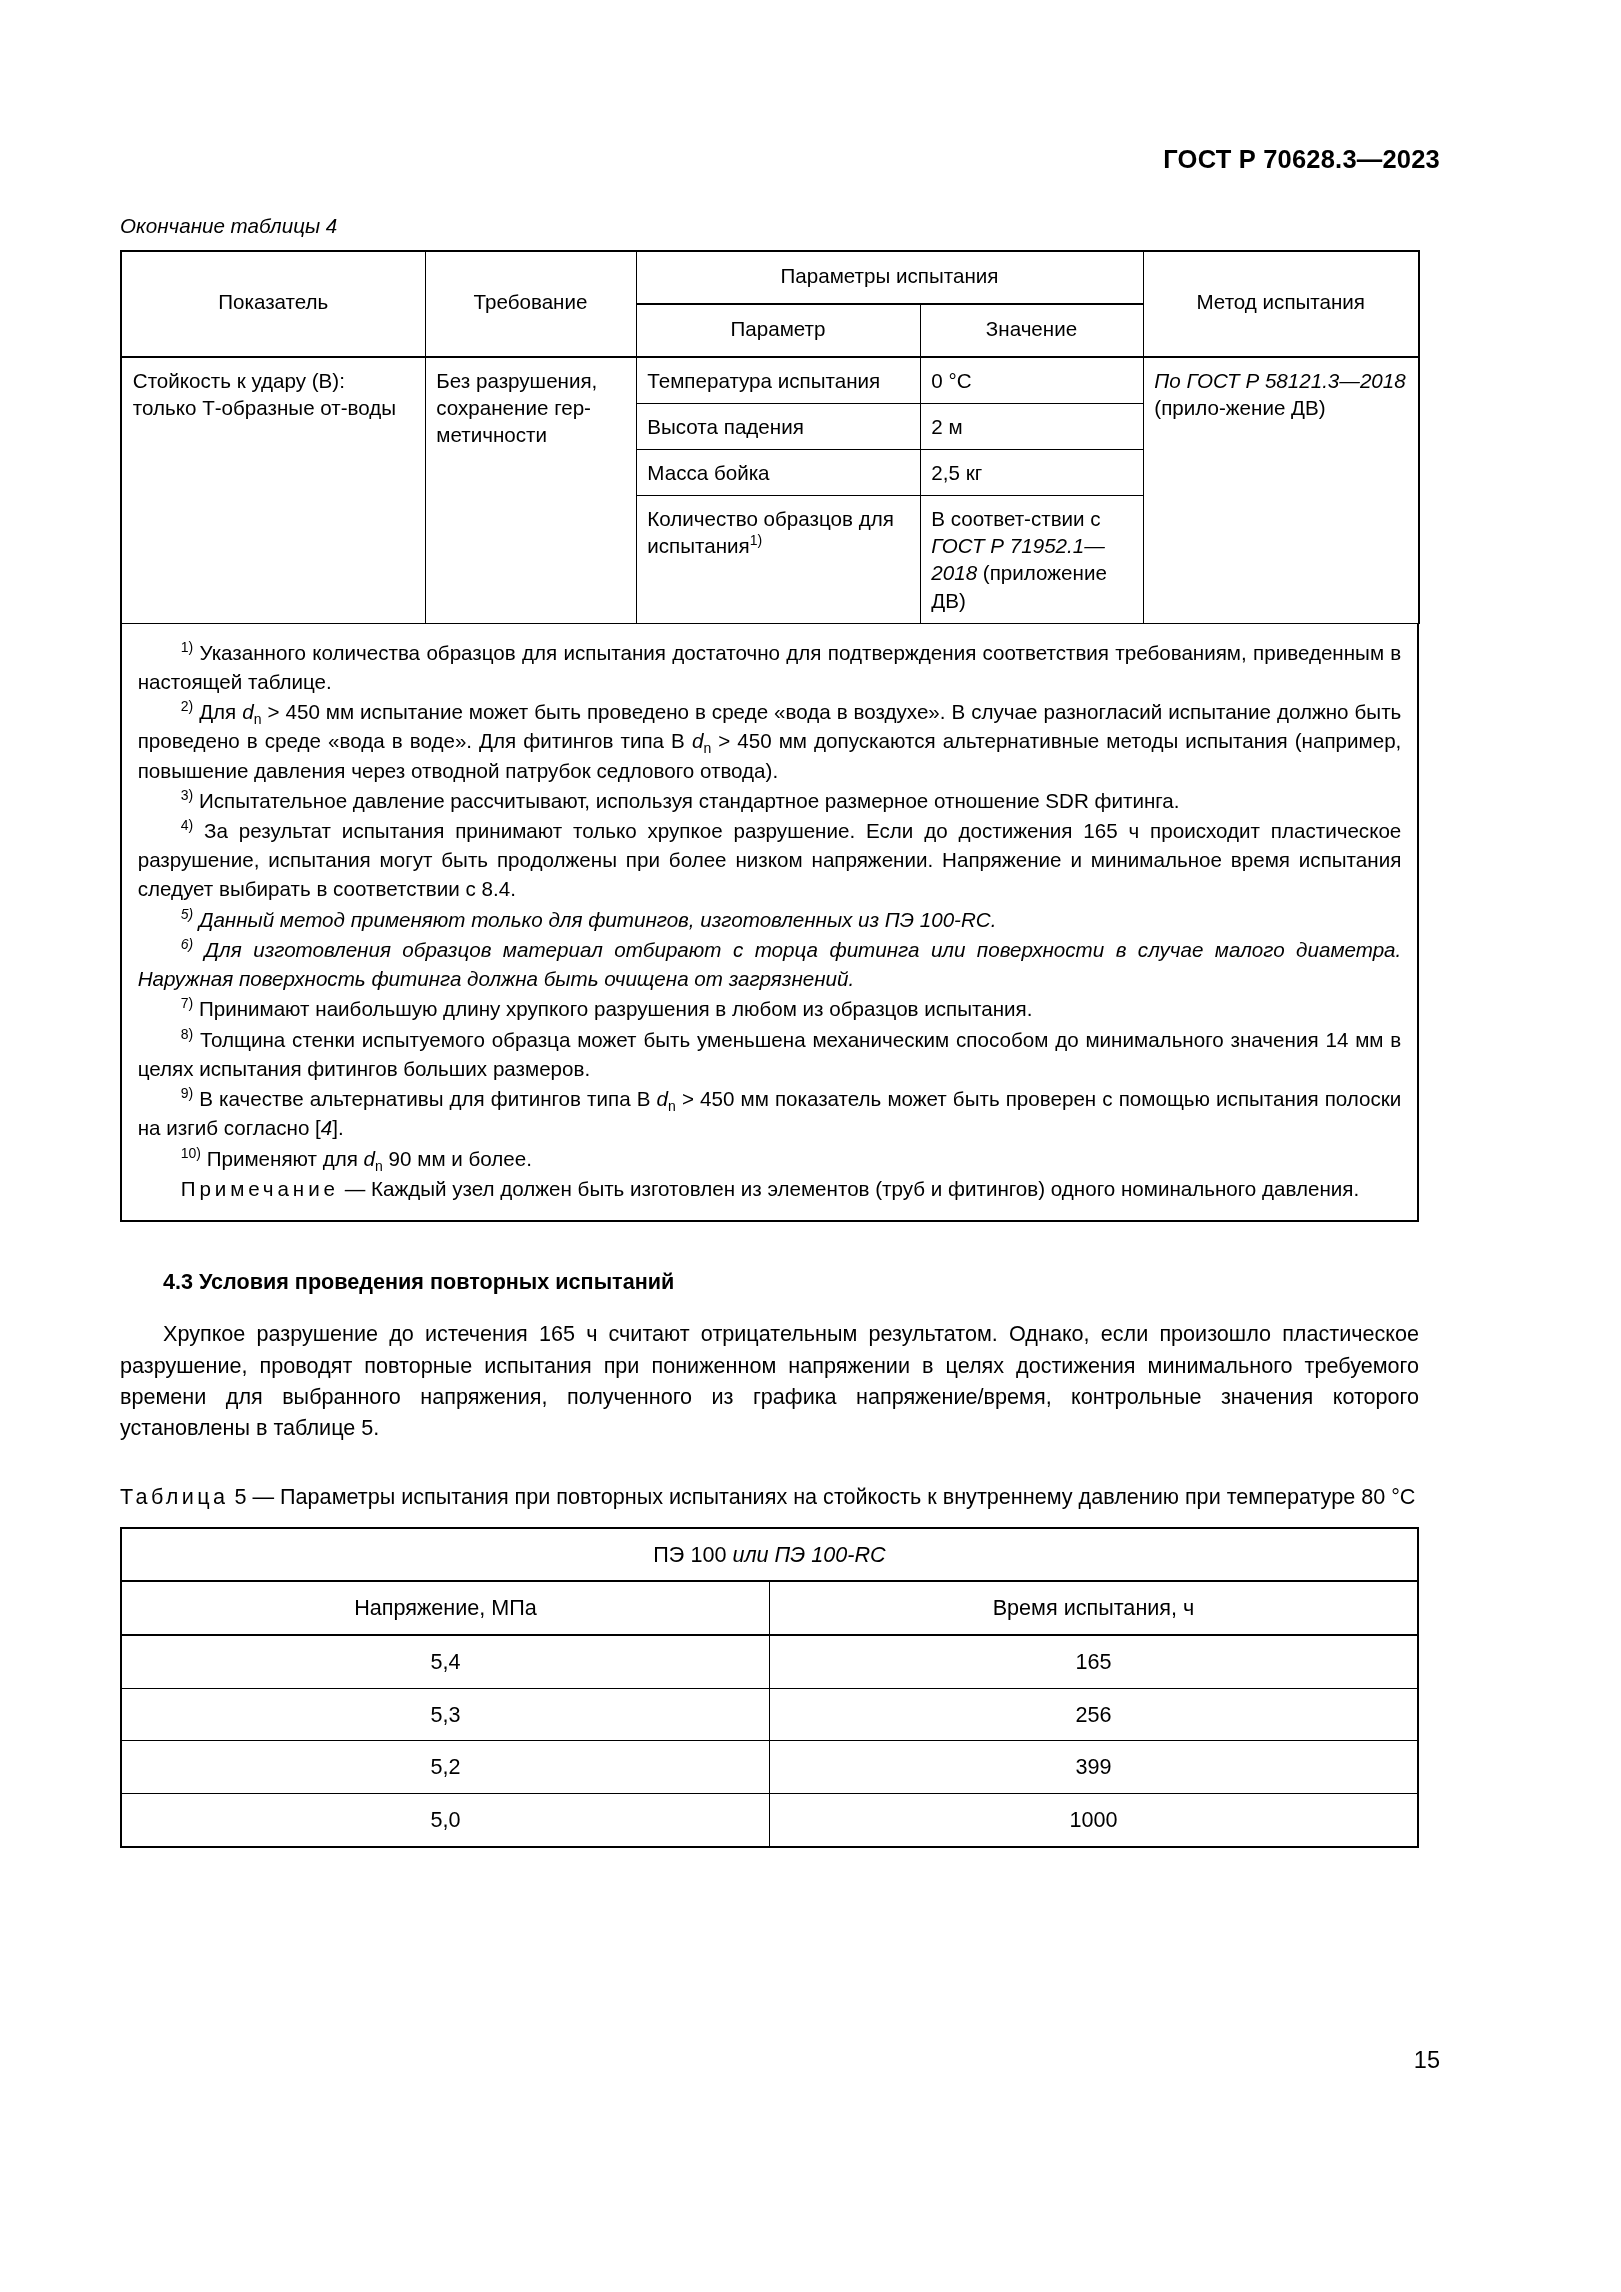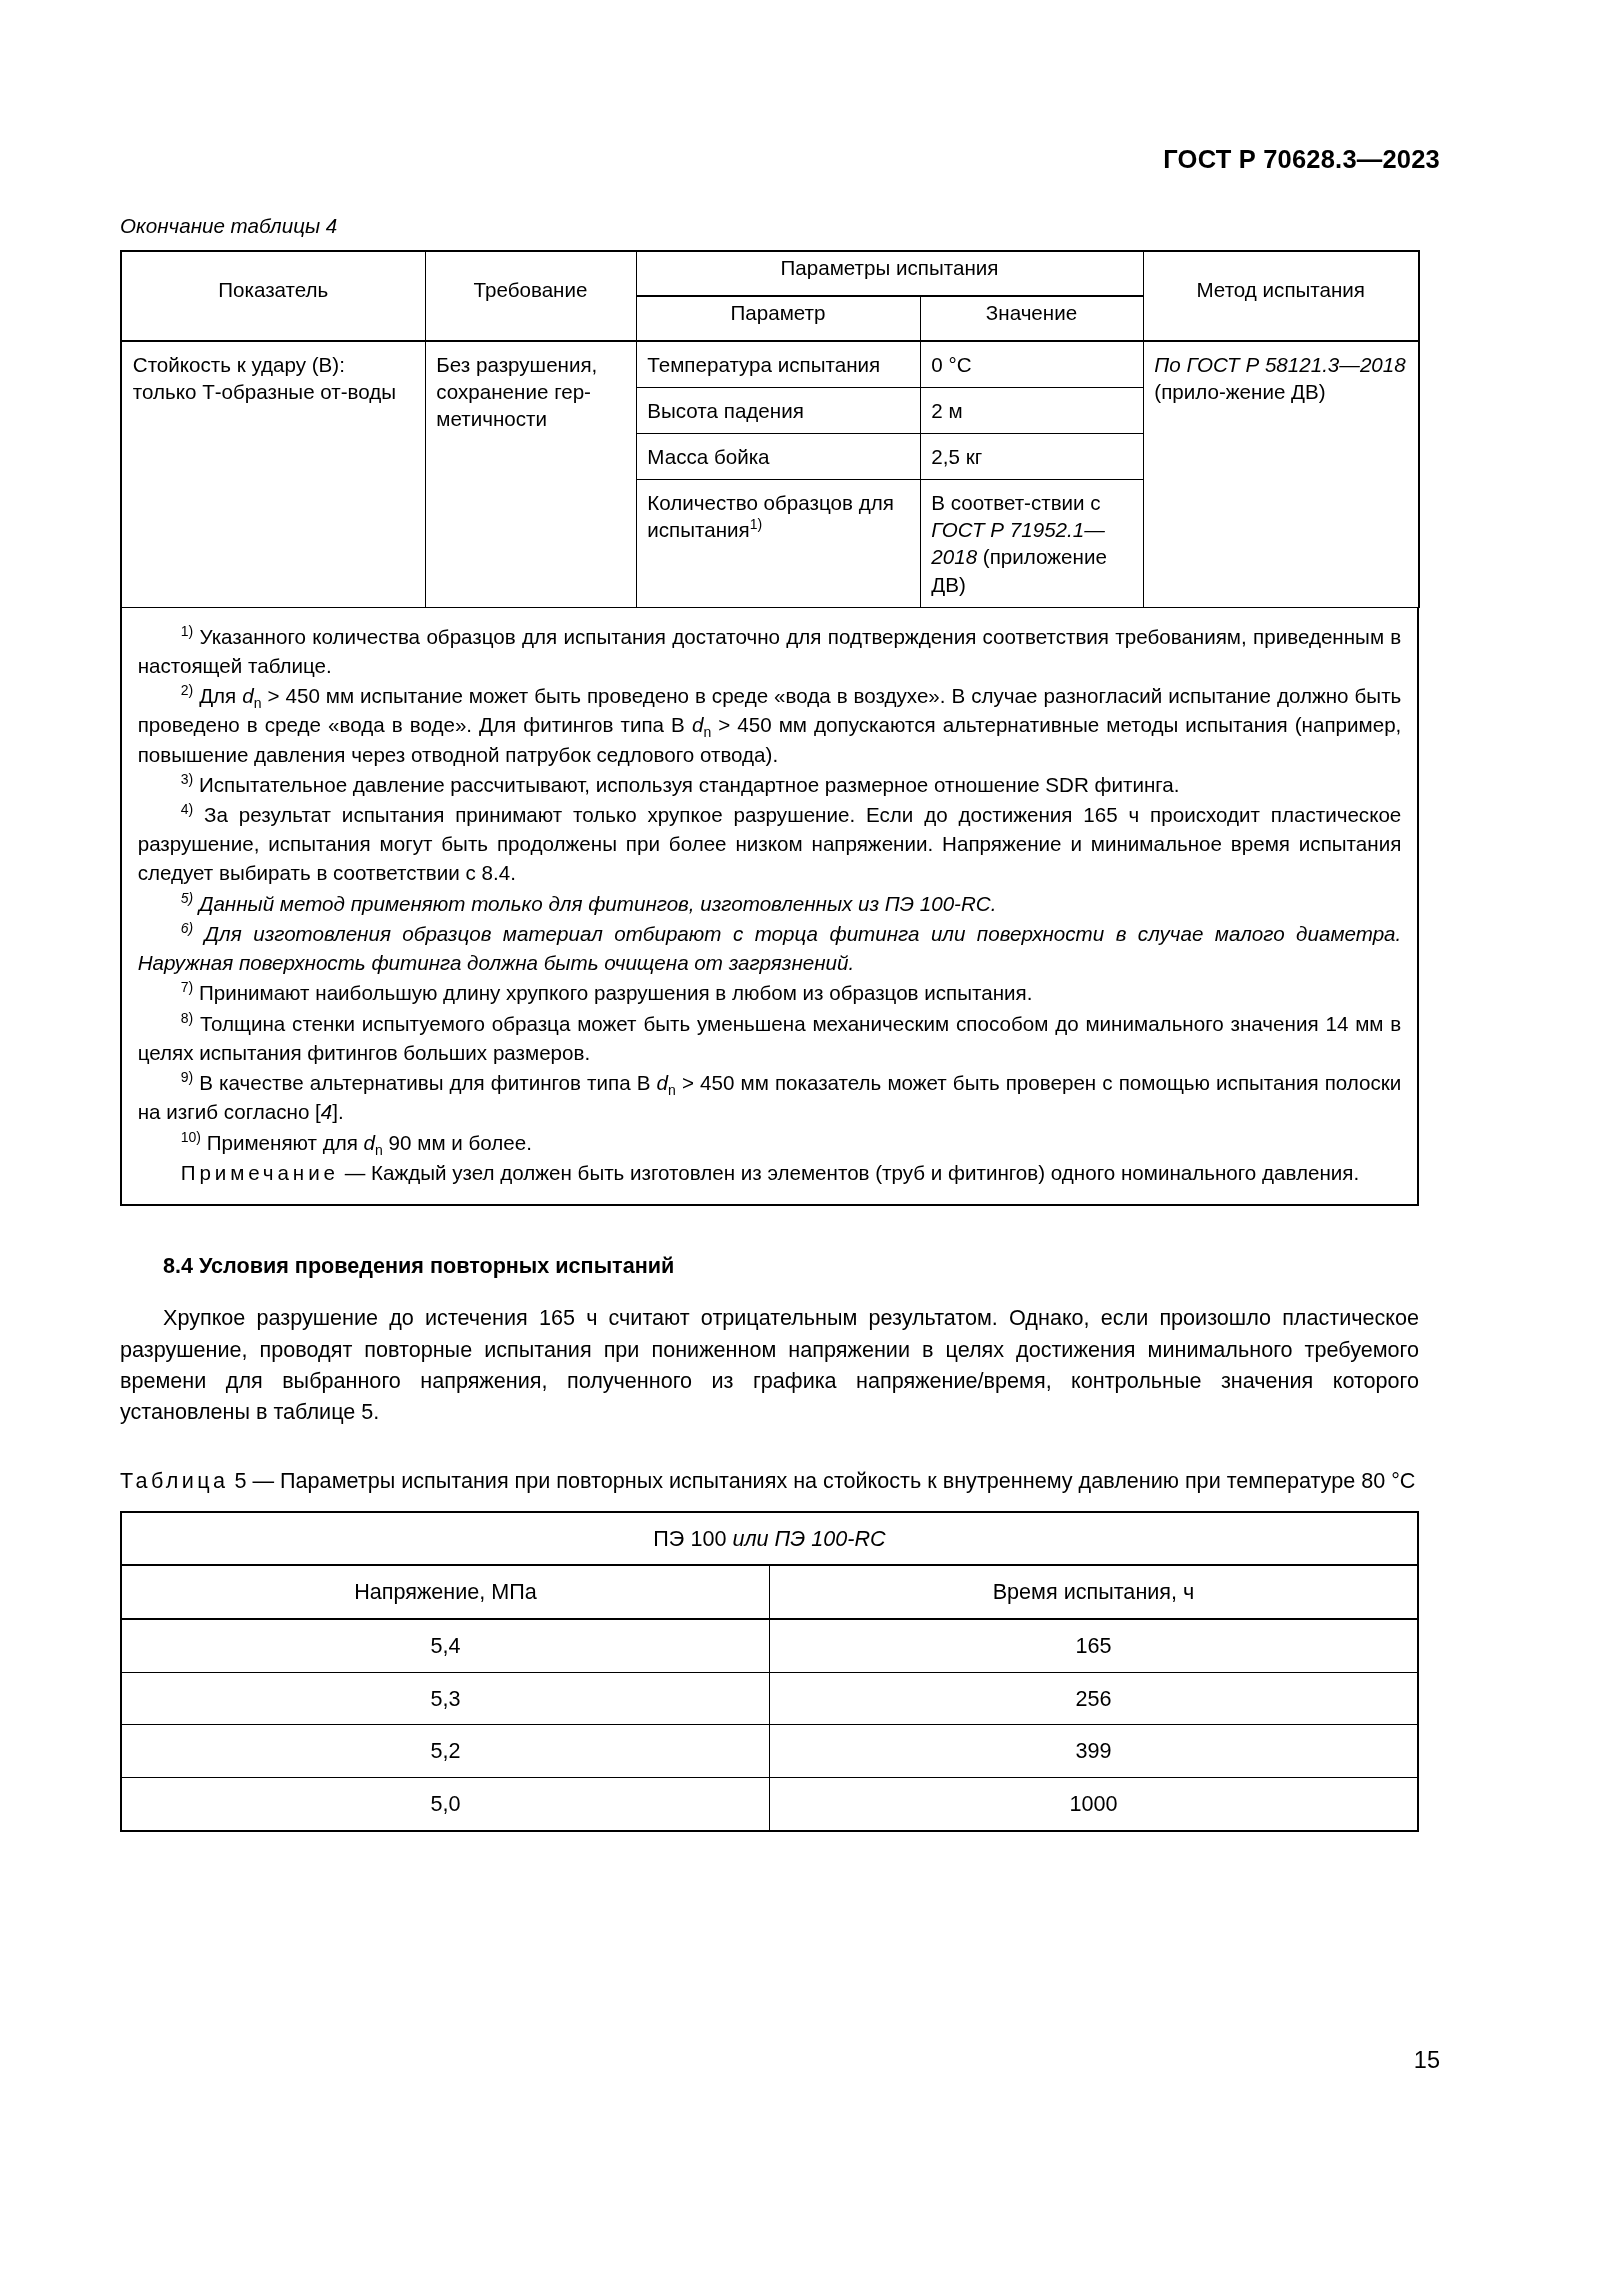--- a/index.html
+++ b/index.html
@@ -55,21 +55,21 @@
   table.gost td, table.gost th {
     border: 1px solid #000;
     padding: 8.8px 10.8px 8.8px 10.8px;
     vertical-align: top;
     font-weight: normal;
     line-height: 1.33;
   }
   table.gost thead td {
     text-align: center;
     vertical-align: middle;
-    padding-top: 2px;
+    padding-top: 10px;
     padding-bottom: 13.7px;
   }
   table.gost .outer-top { border-top: 2.9px solid #000; }
   table.gost .outer-left { border-left: 2.9px solid #000; }
   table.gost .outer-right { border-right: 2.9px solid #000; }
   .thick-top { border-top: 2.9px solid #000 !important; }
   .hdr-sep { border-bottom: 2.9px solid #000 !important; }
   .cell-it { font-style: italic; }
   sup { font-size: 0.68em; vertical-align: super; line-height: 0; }
   sub { font-size: 0.68em; vertical-align: sub; line-height: 0; }
@@ -218,21 +218,21 @@
       <p><sup>8)</sup> <span>Толщина стенки испытуемого образца может быть уменьшена механическим способом до минимального значения 14 мм в целях испытания фитингов больших размеров.</span></p>
 
       <p><sup>9)</sup> <span>В качестве альтернативы для фитингов типа В </span><i>d</i><sub>n</sub><span> &gt; 450 мм показатель может быть проверен с помощью испытания полоски на изгиб согласно [</span><i>4</i><span>].</span></p>
 
       <p><sup>10)</sup> <span>Применяют для </span><i>d</i><sub>n</sub><span> 90 мм и более.</span></p>
 
       <p><span class="note-label">Примечание</span> <span>—</span> <span>Каждый узел должен быть изготовлен из элементов (труб и фитингов) одного номинального давления.</span></p>
 
     </div>
 
-    <h3 class="section-head">8.4 Условия проведения повторных испытаний</h3>
+    <h3 class="section-head">4.3 Условия проведения повторных испытаний</h3>
 
     <p class="body-par">Хрупкое разрушение до истечения 165 ч считают отрицательным результатом. Однако, если произошло пластическое разрушение, проводят повторные испытания при пониженном напряжении в целях достижения минимального требуемого времени для выбранного напряжения, полученного из графика напряжение/время, контрольные значения которого установлены в таблице 5.</p>
 
     <p class="table-caption"><span class="caption-label">Таблица</span> <span>5</span> <span>—</span> <span>Параметры испытания при повторных испытаниях на стойкость к внутреннему давлению при температуре 80 °C</span></p>
 
     <table class="t5">
       <colgroup>
         <col style="width:50%">
         <col style="width:50%">
       </colgroup>

